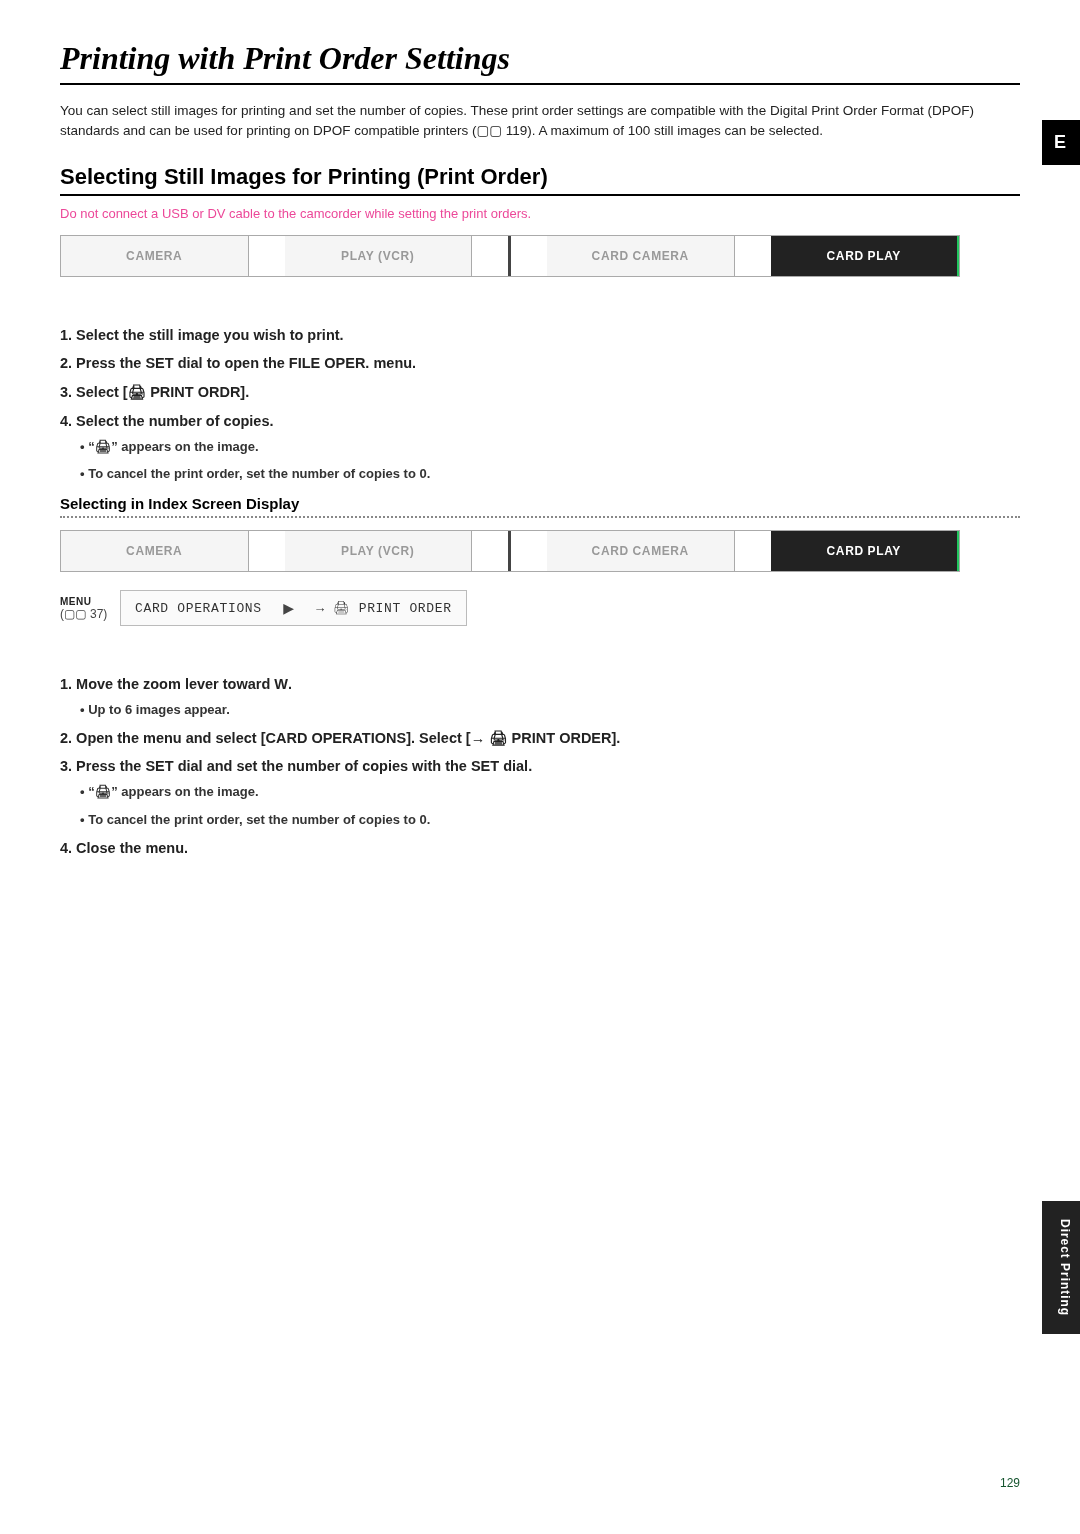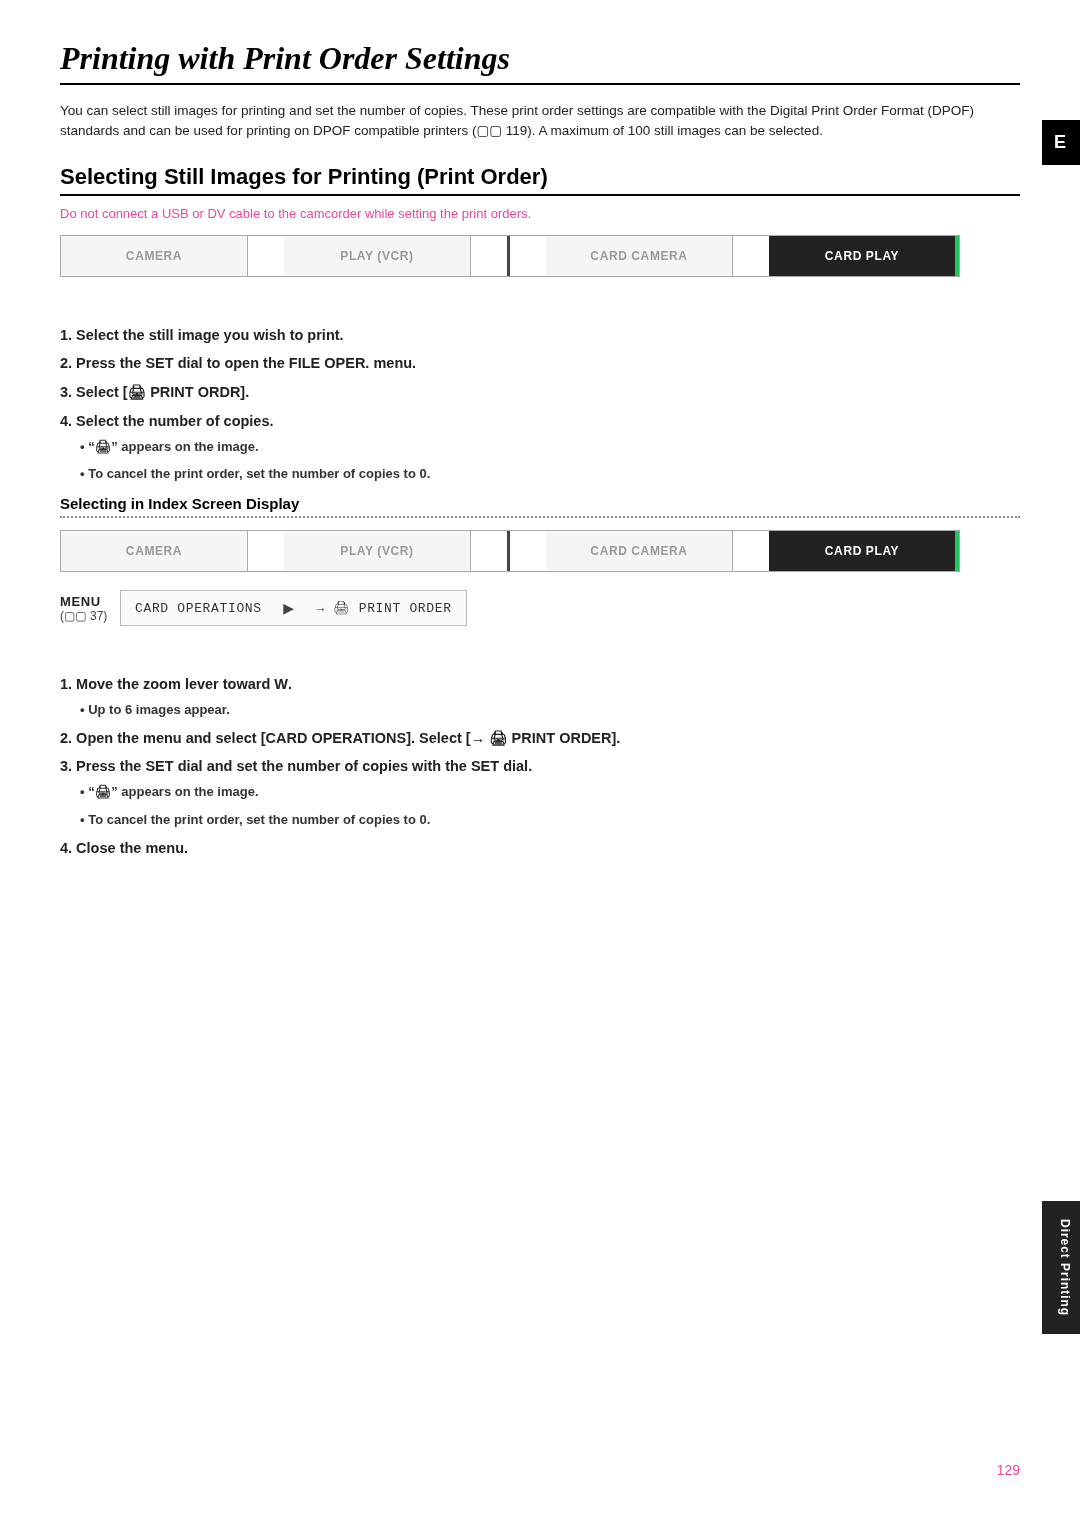--- a/index.html
+++ b/index.html
@@ -67,21 +67,21 @@
       font-weight: bold;
       letter-spacing: 0.05em;
       color: #999;
       border-right: 1px solid #aaa;
       background: #f5f5f5;
       text-transform: uppercase;
     }
     .mode-tab.active {
       background: #222;
       color: #fff;
-      border-right: 4px solid #22c55e;
+      border-right: 2px solid #22c55e;
     }
     .mode-tab.separator {
       flex: 0 0 3px;
       background: #444;
       border-right: 1px solid #444;
     }
 
     
     .steps-list {
       list-style: none;
@@ -135,21 +135,21 @@
     .menu-label {
       font-weight: bold;
       font-size: 14px;
       min-width: 60px;
       display: flex;
       flex-direction: column;
       align-items: flex-start;
     }
     .menu-label .menu-word {
       font-weight: 900;
-      font-size: 13px;
+      font-size: 10px;
       letter-spacing: 0.05em;
     }
     .menu-label .menu-ref {
       font-size: 12px;
       font-weight: normal;
       color: #444;
     }
     .menu-box {
       display: flex;
       align-items: center;
@@ -195,24 +195,24 @@
       font-weight: bold;
       text-align: center;
       writing-mode: vertical-rl;
       padding: 18px 8px;
       letter-spacing: 0.08em;
     }
 
     
     .page-number {
       position: absolute;
-      bottom: 56px;
+      bottom: 44px;
       right: 60px;
-      font-size: 14px;
-      color: #ec4899;
+      font-size: 12px;
+      color: #14532d;
     }
 
     .step-number {
       display: inline;
       font-weight: bold;
     }
   </style>
 </head>
 <body>
 

